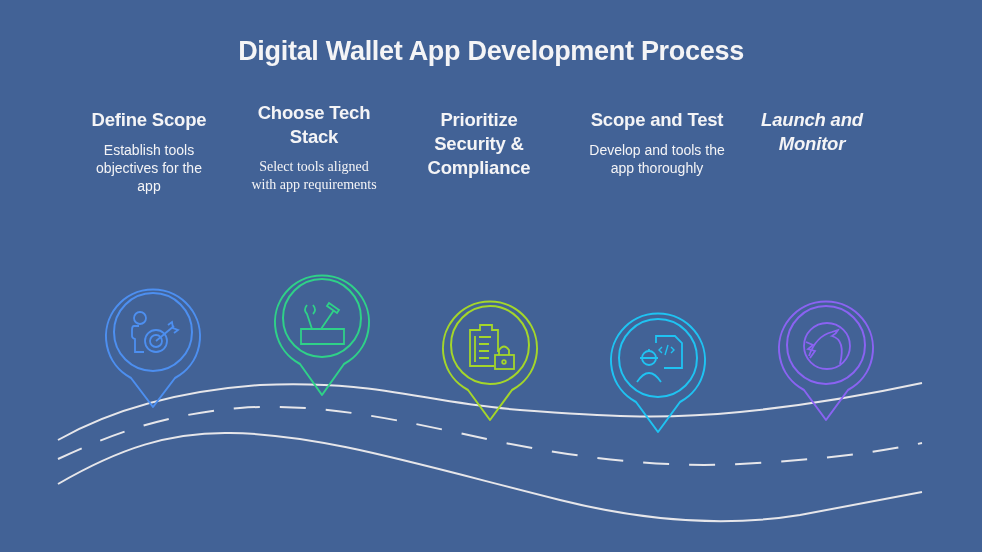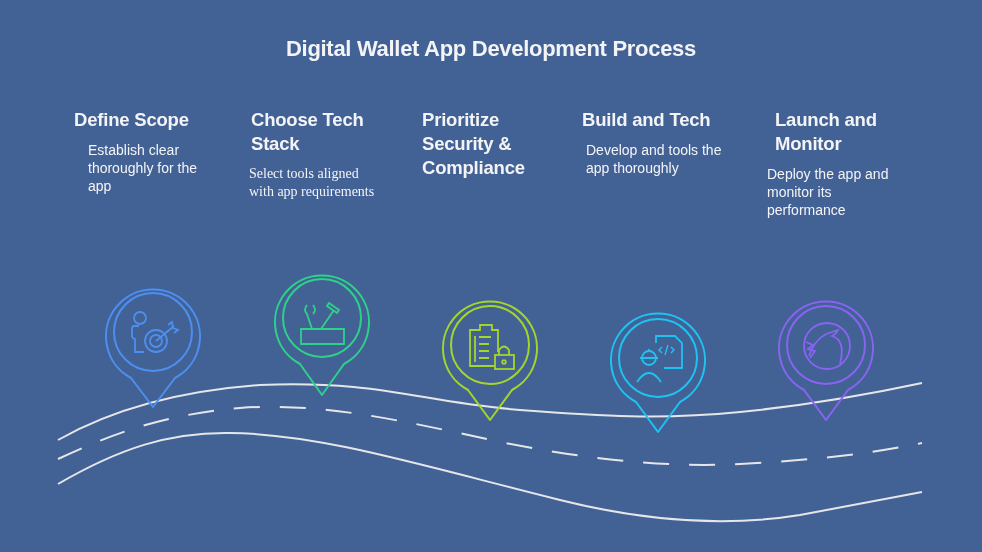--- a/index.html
+++ b/index.html
@@ -1,45 +1,44 @@
 <!DOCTYPE html>
 <html><head>
 <meta charset="utf-8">
 <style>
   html, body { margin:0; padding:0; }
   body { width:982px; height:552px; background:#426296; overflow:hidden; position:relative; font-family:"Liberation Sans", sans-serif; color:#f4f4f6; }
-  .title { position:absolute; left:0; top:36px; width:982px; text-align:center; font-size:22px; font-weight:bold; letter-spacing:-0.3px; }
-  .step { position:absolute; width:150px; }
+  .title { position:absolute; left:0; top:36px; width:982px; text-align:center; font-size:27px; font-weight:bold; letter-spacing:-0.3px; }
+  .step { position:absolute; width:150px; text-align:center; }
   .step-title { font-size:18.5px; font-weight:bold; line-height:24px; letter-spacing:-0.2px; }
   .step-desc { font-size:14px; line-height:18px; margin-top:9px; }
   svg.art { position:absolute; left:0; top:0; }
 </style>
 </head>
 <body>
 
 <div class="title">Digital Wallet App Development Process</div>
 
 <div class="step" style="left:74px; top:108px;">
   <div class="step-title">Define Scope</div>
-  <div class="step-desc" style="padding:0 14px;">Establish clear thoroughly for the app</div>
+  <div class="step-desc" style="padding:0 14px;">Establish tools objectives for the app</div>
 </div>
-<div class="step" style="left:239px; top:108px;">
+<div class="step" style="left:239px; top:101px;">
   <div class="step-title" style="padding:0 12px;">Choose Tech Stack</div>
   <div class="step-desc" style="padding:0 10px;font-family:Liberation Serif, serif;">Select tools aligned with app requirements</div>
 </div>
 <div class="step" style="left:404px; top:108px;">
   <div class="step-title" style="padding:0 18px;">Prioritize Security &amp; Compliance</div>
 </div>
 <div class="step" style="left:582px; top:108px;">
-  <div class="step-title">Build and Tech</div>
+  <div class="step-title">Scope and Test</div>
   <div class="step-desc" style="padding:0 4px;">Develop and tools the app thoroughly</div>
 </div>
-<div class="step" style="left:755px; top:108px;">
+<div class="step" style="left:737px; top:108px;font-style:italic;">
   <div class="step-title" style="padding:0 20px;">Launch and Monitor</div>
-  <div class="step-desc" style="padding:0 12px;">Deploy the app and monitor its performance</div>
 </div>
 
 <svg class="art" width="982" height="552" viewBox="0 0 982 552">
   <g fill="none" stroke="#e6e6ea" stroke-width="2">
     <path d="M58,440 C120,405 190,390 260,385 C380,380 420,402 520,410 C600,416 660,420 740,412 C820,404 880,392 922,383"></path>
     <path stroke-dasharray="26,20" d="M58,459 C120,430 170,414 240,408 C320,402 400,420 500,442 C580,458 660,468 740,464 C820,460 880,452 922,443"></path>
     <path d="M58,484 C120,448 170,432 230,433 C320,434 420,465 560,500 C640,520 720,528 800,515 C860,504 900,496 922,492"></path>
   </g>
 
   <g fill="none" stroke="#4d8ff0" stroke-width="2">

